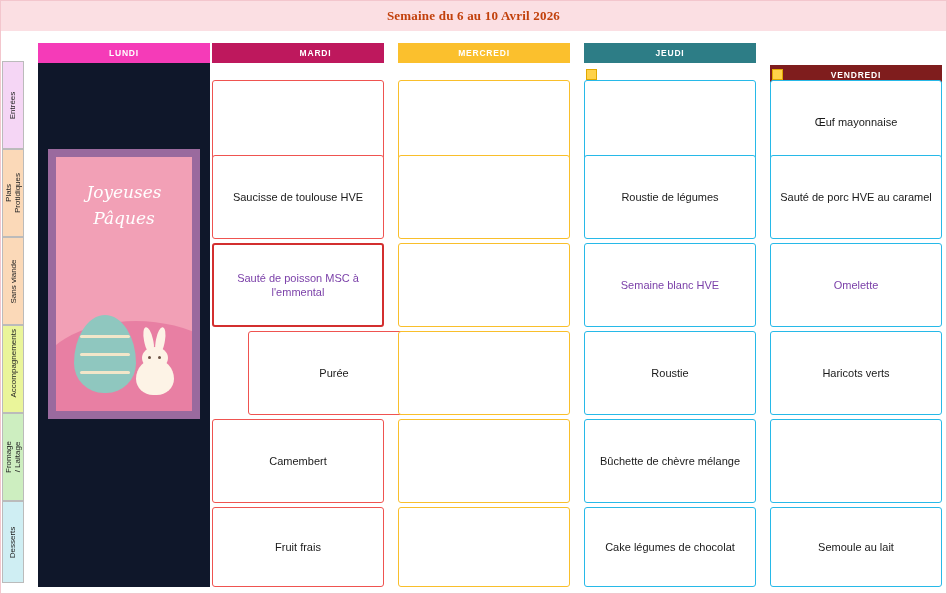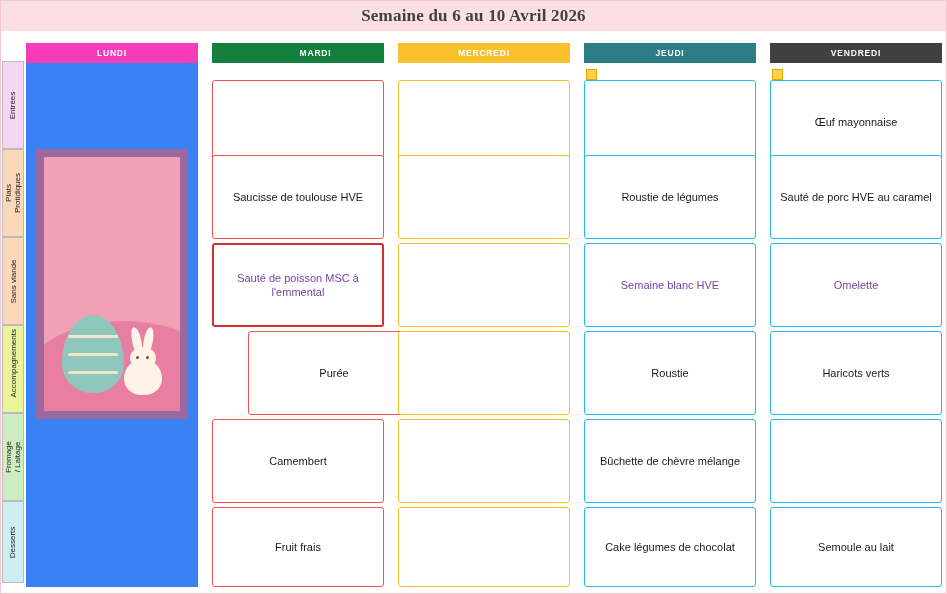--- a/index.html
+++ b/index.html
@@ -28,23 +28,23 @@
     top: 0;
     width: 945px;
     height: 30px;
     background: #fbdfe3;
     display: flex;
     align-items: center;
     justify-content: center;
   }
   .title-bar .title-text {
     font-family: "Liberation Serif", serif;
-    font-size: 17px;
+    font-size: 13px;
     font-weight: bold;
-    color: #404040;
+    color: #c2410c;
     letter-spacing: 0.2px;
   }
   
   .row-labels {
     position: absolute;
     left: 1px;
     top: 60px;
     width: 22px;
     height: 522px;
   }
@@ -128,25 +128,25 @@
   .r0 { top: 41px;  height: 84px; }
   .r1 { top: 116px; height: 84px; }
   .r2 { top: 204px; height: 84px; }
   .r3 { top: 292px; height: 84px; }
   .r4 { top: 380px; height: 84px; }
   .r5 { top: 468px; height: 80px; }
 
   
   .monday-block {
     position: absolute;
-    left: 0;
+    left: 12px;
     top: 4px;
     width: 172px;
     height: 544px;
-    background: #3b82f6;
+    background: #0f172a;
     box-sizing: border-box;
   }
   .monday-header {
     position: absolute;
     top: 0;
     left: 0;
     width: 172px;
     height: 20px;
     background: #f53bb8;
     display: flex;
@@ -302,40 +302,44 @@
   </div>
 
   <div class="grid">
 
     <div class="col col-0">
       <div class="monday-block">
         <div class="monday-header">LUNDI</div>
         <div class="easter-card">
           <div class="easter-inner">
             <div class="easter-wave"></div>
+            <div class="easter-text">
+              <div>Joyeuses</div>
+              <div>Pâques</div>
+            </div>
             <div class="egg">
               <div class="stripe s1"></div>
               <div class="stripe s2"></div>
               <div class="stripe s3"></div>
             </div>
             <div class="bunny">
               <div class="ear ear-l"></div>
               <div class="ear ear-r"></div>
               <div class="head"></div>
               <div class="eye eye-l"></div>
               <div class="eye eye-r"></div>
               <div class="body"></div>
             </div>
           </div>
         </div>
       </div>
     </div>
 
     <div class="col col-1">
-      <div class="day-header" style="background:#15803d;padding-left:35px;">MARDI</div>
+      <div class="day-header" style="background:#be185d;padding-left:35px;">MARDI</div>
       <div class="cell r0" style="border-color:#ef5350;"></div>
       <div class="cell r1" style="border-color:#ef5350;">Saucisse de toulouse HVE</div>
       <div class="cell r2 violet" style="border-color:#d32f2f; border-width:2px;">Sauté de poisson MSC à l'emmental</div>
       <div class="cell r3" style="border-color:#ef5350;margin-left:36px;">Purée</div>
       <div class="cell r4" style="border-color:#ef5350;">Camembert</div>
       <div class="cell r5" style="border-color:#ef5350;">Fruit frais</div>
     </div>
 
     <div class="col col-2">
       <div class="day-header" style="background:#fbc02d; color:#ffffff;">MERCREDI</div>
@@ -352,21 +356,21 @@
       <div class="note-marker" style="left:2px; top:30px;"></div>
       <div class="cell r0" style="border-color:#27b9e8;"></div>
       <div class="cell r1" style="border-color:#27b9e8;">Roustie de légumes</div>
       <div class="cell r2 violet" style="border-color:#27b9e8;">Semaine blanc HVE</div>
       <div class="cell r3" style="border-color:#27b9e8;">Roustie</div>
       <div class="cell r4" style="border-color:#27b9e8;">Bûchette de chèvre mélange</div>
       <div class="cell r5" style="border-color:#27b9e8;">Cake légumes de chocolat</div>
     </div>
 
     <div class="col col-4">
-      <div class="day-header" style="background:#404040;">VENDREDI</div>
+      <div class="day-header" style="background:#7f1d1d;margin-top:22px;">VENDREDI</div>
       <div class="note-marker" style="left:2px; top:30px;"></div>
       <div class="cell r0" style="border-color:#27b9e8;">Œuf mayonnaise</div>
       <div class="cell r1" style="border-color:#27b9e8;">Sauté de porc HVE au caramel</div>
       <div class="cell r2 violet" style="border-color:#27b9e8;">Omelette</div>
       <div class="cell r3" style="border-color:#27b9e8;">Haricots verts</div>
       <div class="cell r4" style="border-color:#27b9e8;"></div>
       <div class="cell r5" style="border-color:#27b9e8;">Semoule au lait</div>
     </div>
 
   </div>

